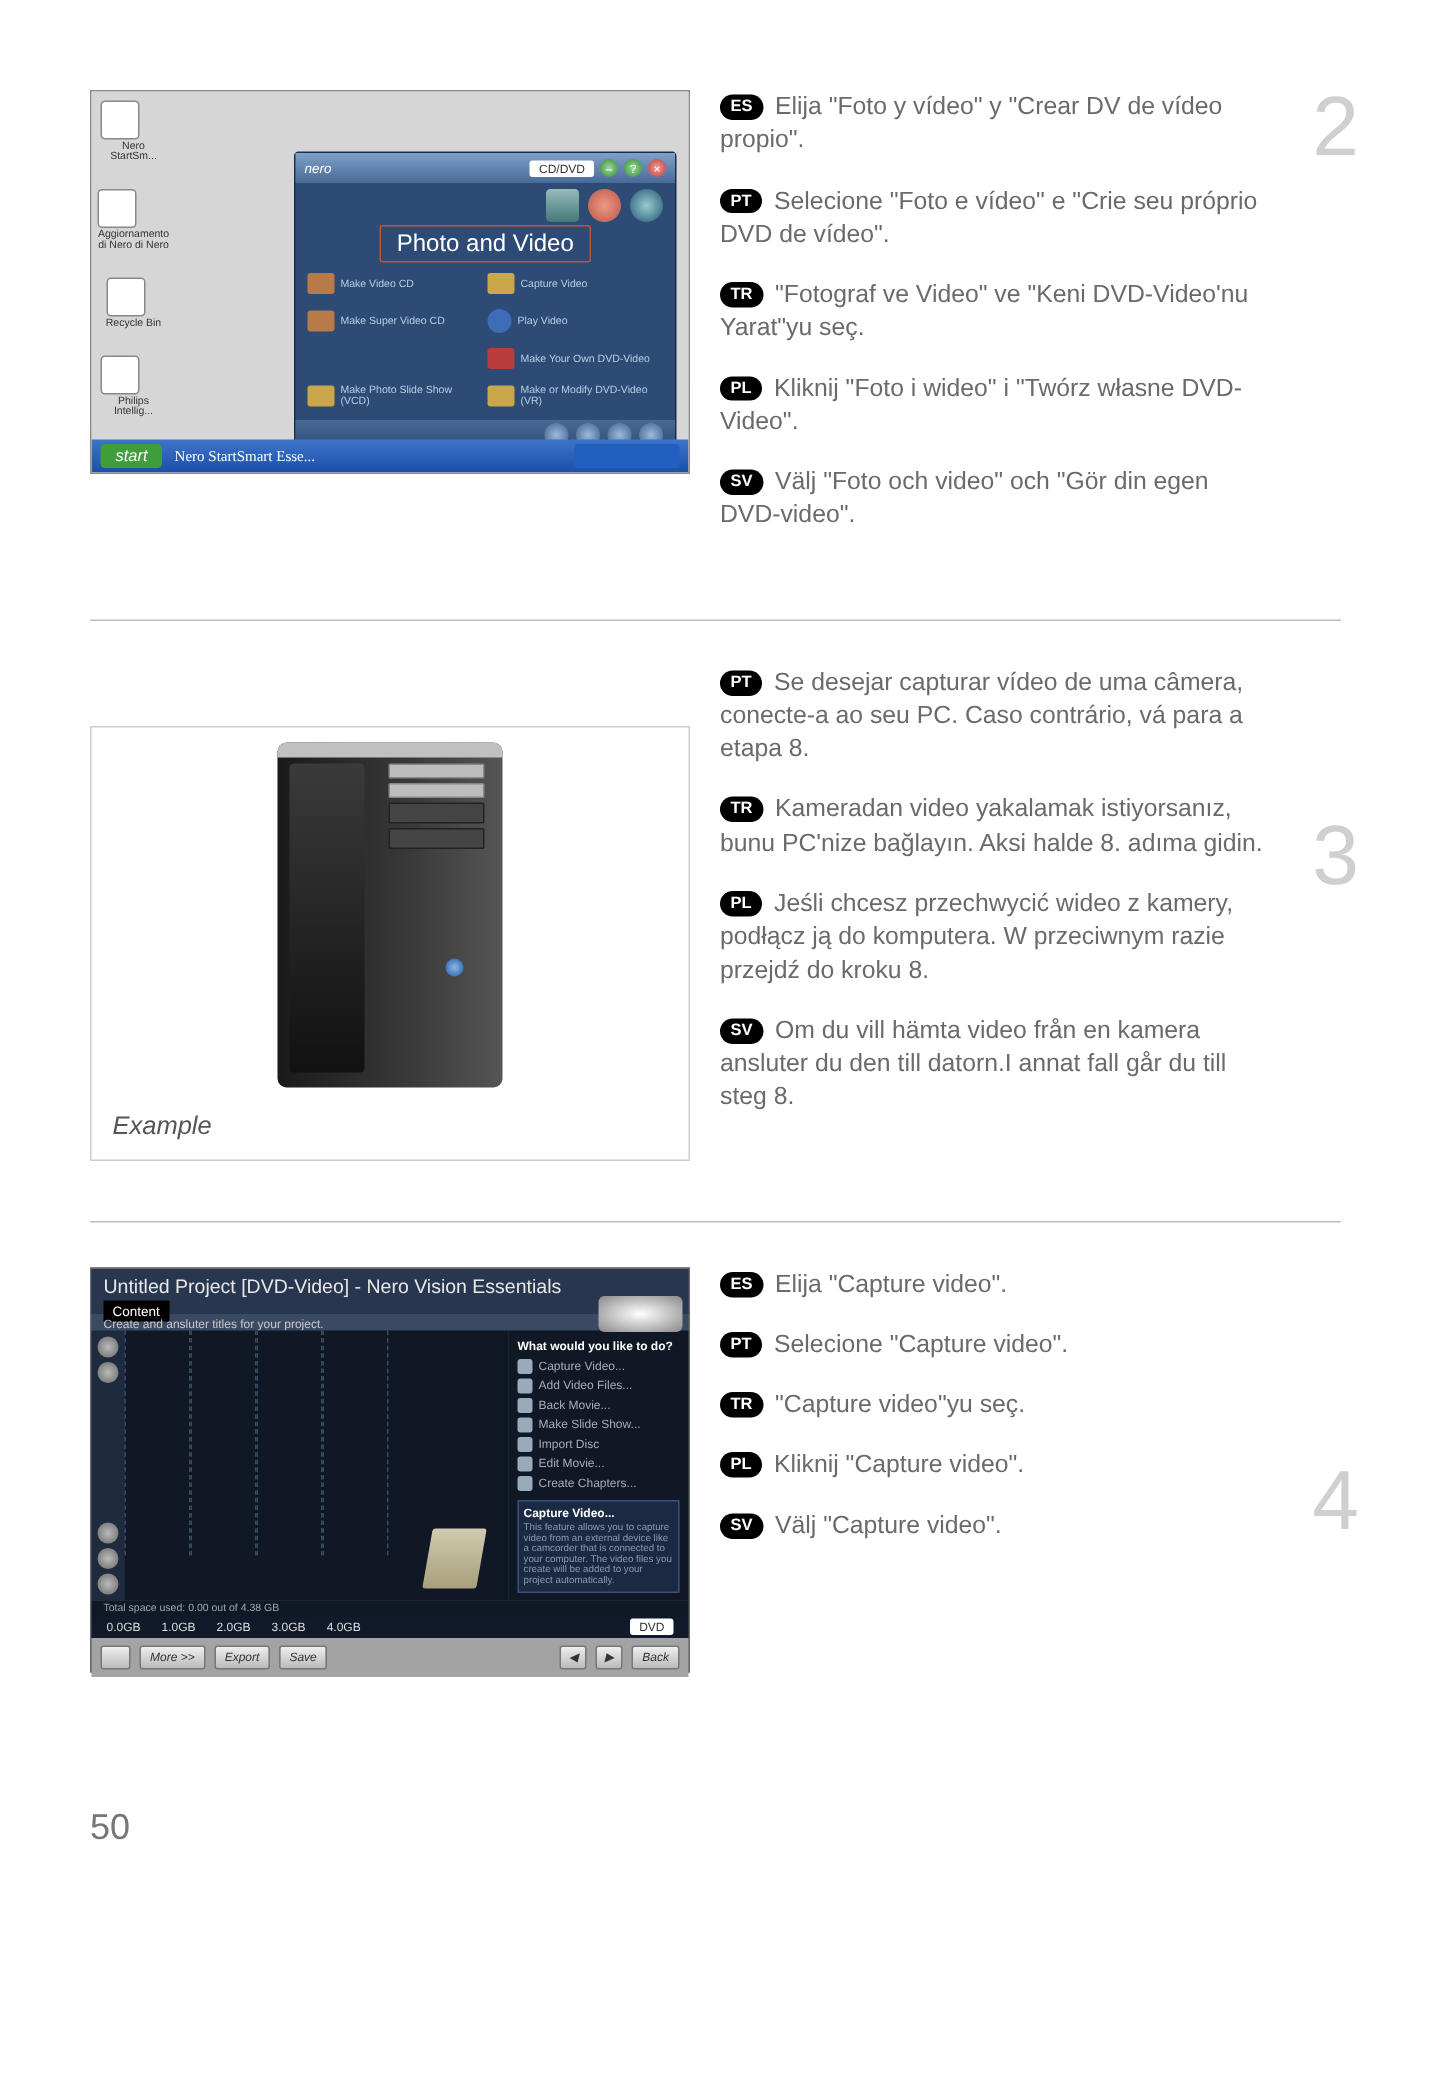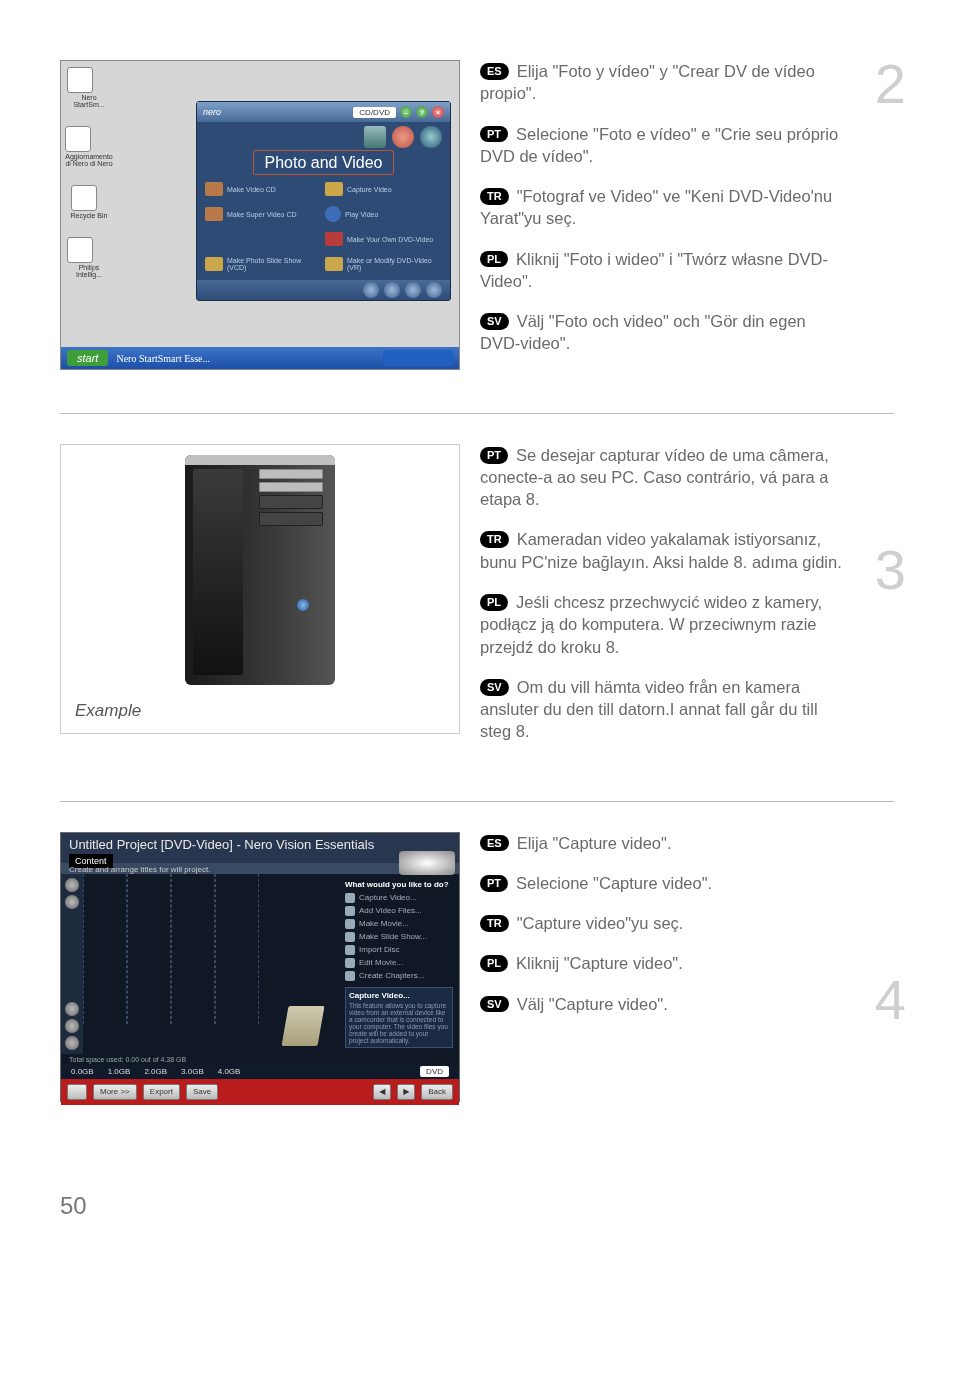--- a/index.html
+++ b/index.html
@@ -9,21 +9,21 @@
   .imgcol { flex: 0 0 400px; }
   .txtcol { flex: 1 1 auto; padding-left: 20px; padding-right: 50px; }
   .stepnum { position: absolute; right: 48px; font-size: 56px; color: #cfcfcf; font-weight: 300; line-height: 1; font-family: "Helvetica Neue", Arial, sans-serif; }
   .divider { border: 0; border-top: 1px solid #bdbdbd; margin: 40px 0 30px 0; }
   .lang { display: inline-flex; align-items: center; justify-content: center; background: #000; color: #fff; border-radius: 10px; font-size: 11px; font-weight: 600; padding: 1px 7px 1px 7px; margin-right: 6px; vertical-align: 2px; min-width: 26px; }
   .para { font-size: 16.5px; line-height: 1.35; margin-bottom: 18px; color: #6a6a6a; }
   .para .first { margin-left: 2px; }
   .pagenum { font-size: 24px; color: #777; margin-top: 90px; }
 
   
-  .shot1 { width: 400px; height: 310px; background: linear-gradient(#dedede,#c5c5c5); border: 1px solid #8a8a8a; position: relative; overflow: hidden; }
+  .shot1 { width: 400px; height: 256px; background: linear-gradient(#dedede,#c5c5c5); border: 1px solid #8a8a8a; position: relative; overflow: hidden; }
   .s1-desktop { position: absolute; left: 0; top: 0; width: 100%; height: 100%; background: #d6d6d6; }
   .s1-taskbar { position: absolute; left: 0; bottom: 0; height: 22px; width: 100%; background: linear-gradient(#3e74c8,#1b4fa8); display: flex; align-items: center; padding: 0 6px; gap: 8px; }
   .s1-start { background: #3f9d3a; color: #fff; font-size: 11px; font-style: italic; padding: 2px 10px; border-radius: 3px; }
   .s1-tray { margin-left: auto; background: #1f60c0; height: 16px; width: 70px; border-radius: 2px; }
   .s1-tasklabel { color: #fff; font-size: 10px; font-family: Liberation Serif, serif; }
   .s1-iconcol { position: absolute; left: 6px; top: 6px; width: 44px; display: flex; flex-direction: column; gap: 18px; align-items: center; }
   .s1-ico { width: 26px; height: 26px; background: #fff; border: 1px solid #888; border-radius: 3px; }
   .s1-icolabel { font-size: 7px; text-align: center; color: #333; line-height: 1; margin-top: 1px; }
   .s1-window { position: absolute; left: 135px; top: 40px; width: 255px; height: 200px; background: #2d4b75; border: 1px solid #1a2e4a; border-radius: 3px; }
   .s1-titlebar { height: 20px; background: linear-gradient(#7fa0c8,#486a98); display: flex; align-items: center; padding: 0 6px; }
@@ -40,21 +40,21 @@
   .s1-item { height: 22px; display: flex; align-items: center; gap: 4px; }
   .s1-itico { width: 18px; height: 14px; background: #b77a48; border-radius: 2px; flex: 0 0 auto; }
   .s1-itico.blue { background: #3d6db8; border-radius: 50%; height: 16px; width: 16px; }
   .s1-itico.gold { background: #c9a74a; }
   .s1-itico.redb { background: #b93c3c; }
   .s1-ittxt { color: #b9cde6; font-size: 7px; line-height: 1; }
   .s1-bot { height: 20px; background: linear-gradient(#486a98,#2d4b75); position: absolute; left: 0; right: 0; bottom: 0; display: flex; align-items: center; justify-content: flex-end; gap: 5px; padding: 0 8px; }
   .s1-bb { width: 16px; height: 16px; border-radius: 50%; background: radial-gradient(#9eb9d9,#3e5e8c); }
 
   
-  .shot2 { width: 400px; height: 290px; background: #fff; border: 1px solid #ccc; position: relative; display: flex; justify-content: center; align-items: flex-start; padding-top: 10px; }
+  .shot2 { width: 400px; height: 290px; background: #fff; border: 1px solid #ccc; position: relative; display: flex; justify-content: center; align-items: flex-start; padding-top: 10px; margin-top: 40px; }
   .tower { width: 150px; height: 230px; background: linear-gradient(90deg,#1a1a1a,#3a3a3a 60%,#555); border-radius: 6px; position: relative; }
   .tower-top { height: 10px; background: #c0c0c0; border-radius: 6px 6px 0 0; }
   .tower-drives { position: absolute; right: 12px; top: 14px; width: 64px; display: flex; flex-direction: column; gap: 3px; }
   .drive { height: 10px; background: #bdbdbd; border: 1px solid #888; border-radius: 1px; }
   .drive.dark { background: #444; border-color: #222; height: 14px; }
   .tower-side { position: absolute; left: 8px; top: 14px; bottom: 10px; width: 50px; background: linear-gradient(#3a3a3a,#111); border-radius: 3px; }
   .tower-led { position: absolute; right: 26px; bottom: 74px; width: 12px; height: 12px; border-radius: 50%; background: radial-gradient(#8bd,#25a); }
   .example { position: absolute; left: 14px; bottom: 12px; font-style: italic; color: #555; font-size: 17px; }
 
   
@@ -71,21 +71,21 @@
   .s3-reel { position: absolute; bottom: 8px; right: 18px; width: 36px; height: 40px; background: linear-gradient(#d0cbb0,#a89f7a); border-radius: 2px; transform: skewX(-10deg); }
   .s3-right { width: 120px; background: #0f1824; padding: 6px; }
   .s3-q { color: #fff; font-size: 8px; margin-bottom: 4px; font-weight: 600; }
   .s3-item { display: flex; align-items: center; gap: 4px; margin: 3px 0; color: #aab; }
   .s3-iico { width: 10px; height: 10px; background: #9ab; border-radius: 2px; }
   .s3-cap { background: #1a2a42; border: 1px solid #3a5078; padding: 3px; margin-top: 6px; }
   .s3-captitle { color: #fff; font-weight: 600; }
   .s3-capdesc { color: #8a9ab4; font-size: 6.5px; line-height: 1.1; margin-top: 2px; }
   .s3-timeline { height: 14px; background: #111a2a; display: flex; align-items: center; gap: 14px; padding: 0 10px; }
   .s3-space { font-size: 7px; color: #9aa; padding: 2px 8px; background: #0f1824; }
-  .s3-footer { height: 26px; background: #b91c1c; display: flex; align-items: center; gap: 6px; padding: 0 6px; }
+  .s3-footer { height: 26px; background: #a3a3a3; display: flex; align-items: center; gap: 6px; padding: 0 6px; font-style: italic; }
   .s3-fb { height: 16px; background: linear-gradient(#eee,#bbb); border: 1px solid #777; border-radius: 2px; display: flex; align-items: center; padding: 0 6px; font-size: 8px; color: #333; }
   .s3-reelslot { width: 44px; height: 150px; border-left: 1px dashed #3a4a62; border-right: 1px dashed #3a4a62; }
 </style>
 </head>
 <body>
 
 <div class="page">
 
   <div class="step">
     <span class="stepnum" style="top:56px">2</span>
@@ -210,21 +210,21 @@
 
   <div class="step">
     <span class="stepnum" style="top:972px">4</span>
     <div class="imgcol">
       <div class="shot3">
         <div class="s3-header">
           <div class="s3-title">Untitled Project [DVD-Video] - Nero Vision Essentials</div>
           <div class="s3-sub">Content</div>
           <div class="s3-logo"></div>
         </div>
-        <div class="s3-desc">Create and arrange titles for will project.</div>
+        <div class="s3-desc">Create and ansluter titles for your project.</div>
         <div class="s3-body">
           <div class="s3-left">
             <div class="s3-lbtn"></div>
             <div class="s3-lbtn"></div>
             <div style="flex:1"></div>
             <div class="s3-lbtn"></div>
             <div class="s3-lbtn"></div>
             <div class="s3-lbtn"></div>
           </div>
           <div class="s3-canvas">
@@ -241,21 +241,21 @@
             <div class="s3-item">
                 <span class="s3-iico"></span>
                 <span>Capture Video...</span>
               </div>
             <div class="s3-item">
                 <span class="s3-iico"></span>
                 <span>Add Video Files...</span>
               </div>
             <div class="s3-item">
                 <span class="s3-iico"></span>
-                <span>Make Movie...</span>
+                <span>Back Movie...</span>
               </div>
             <div class="s3-item">
                 <span class="s3-iico"></span>
                 <span>Make Slide Show...</span>
               </div>
             <div class="s3-item">
                 <span class="s3-iico"></span>
                 <span>Import Disc</span>
               </div>
             <div class="s3-item">

